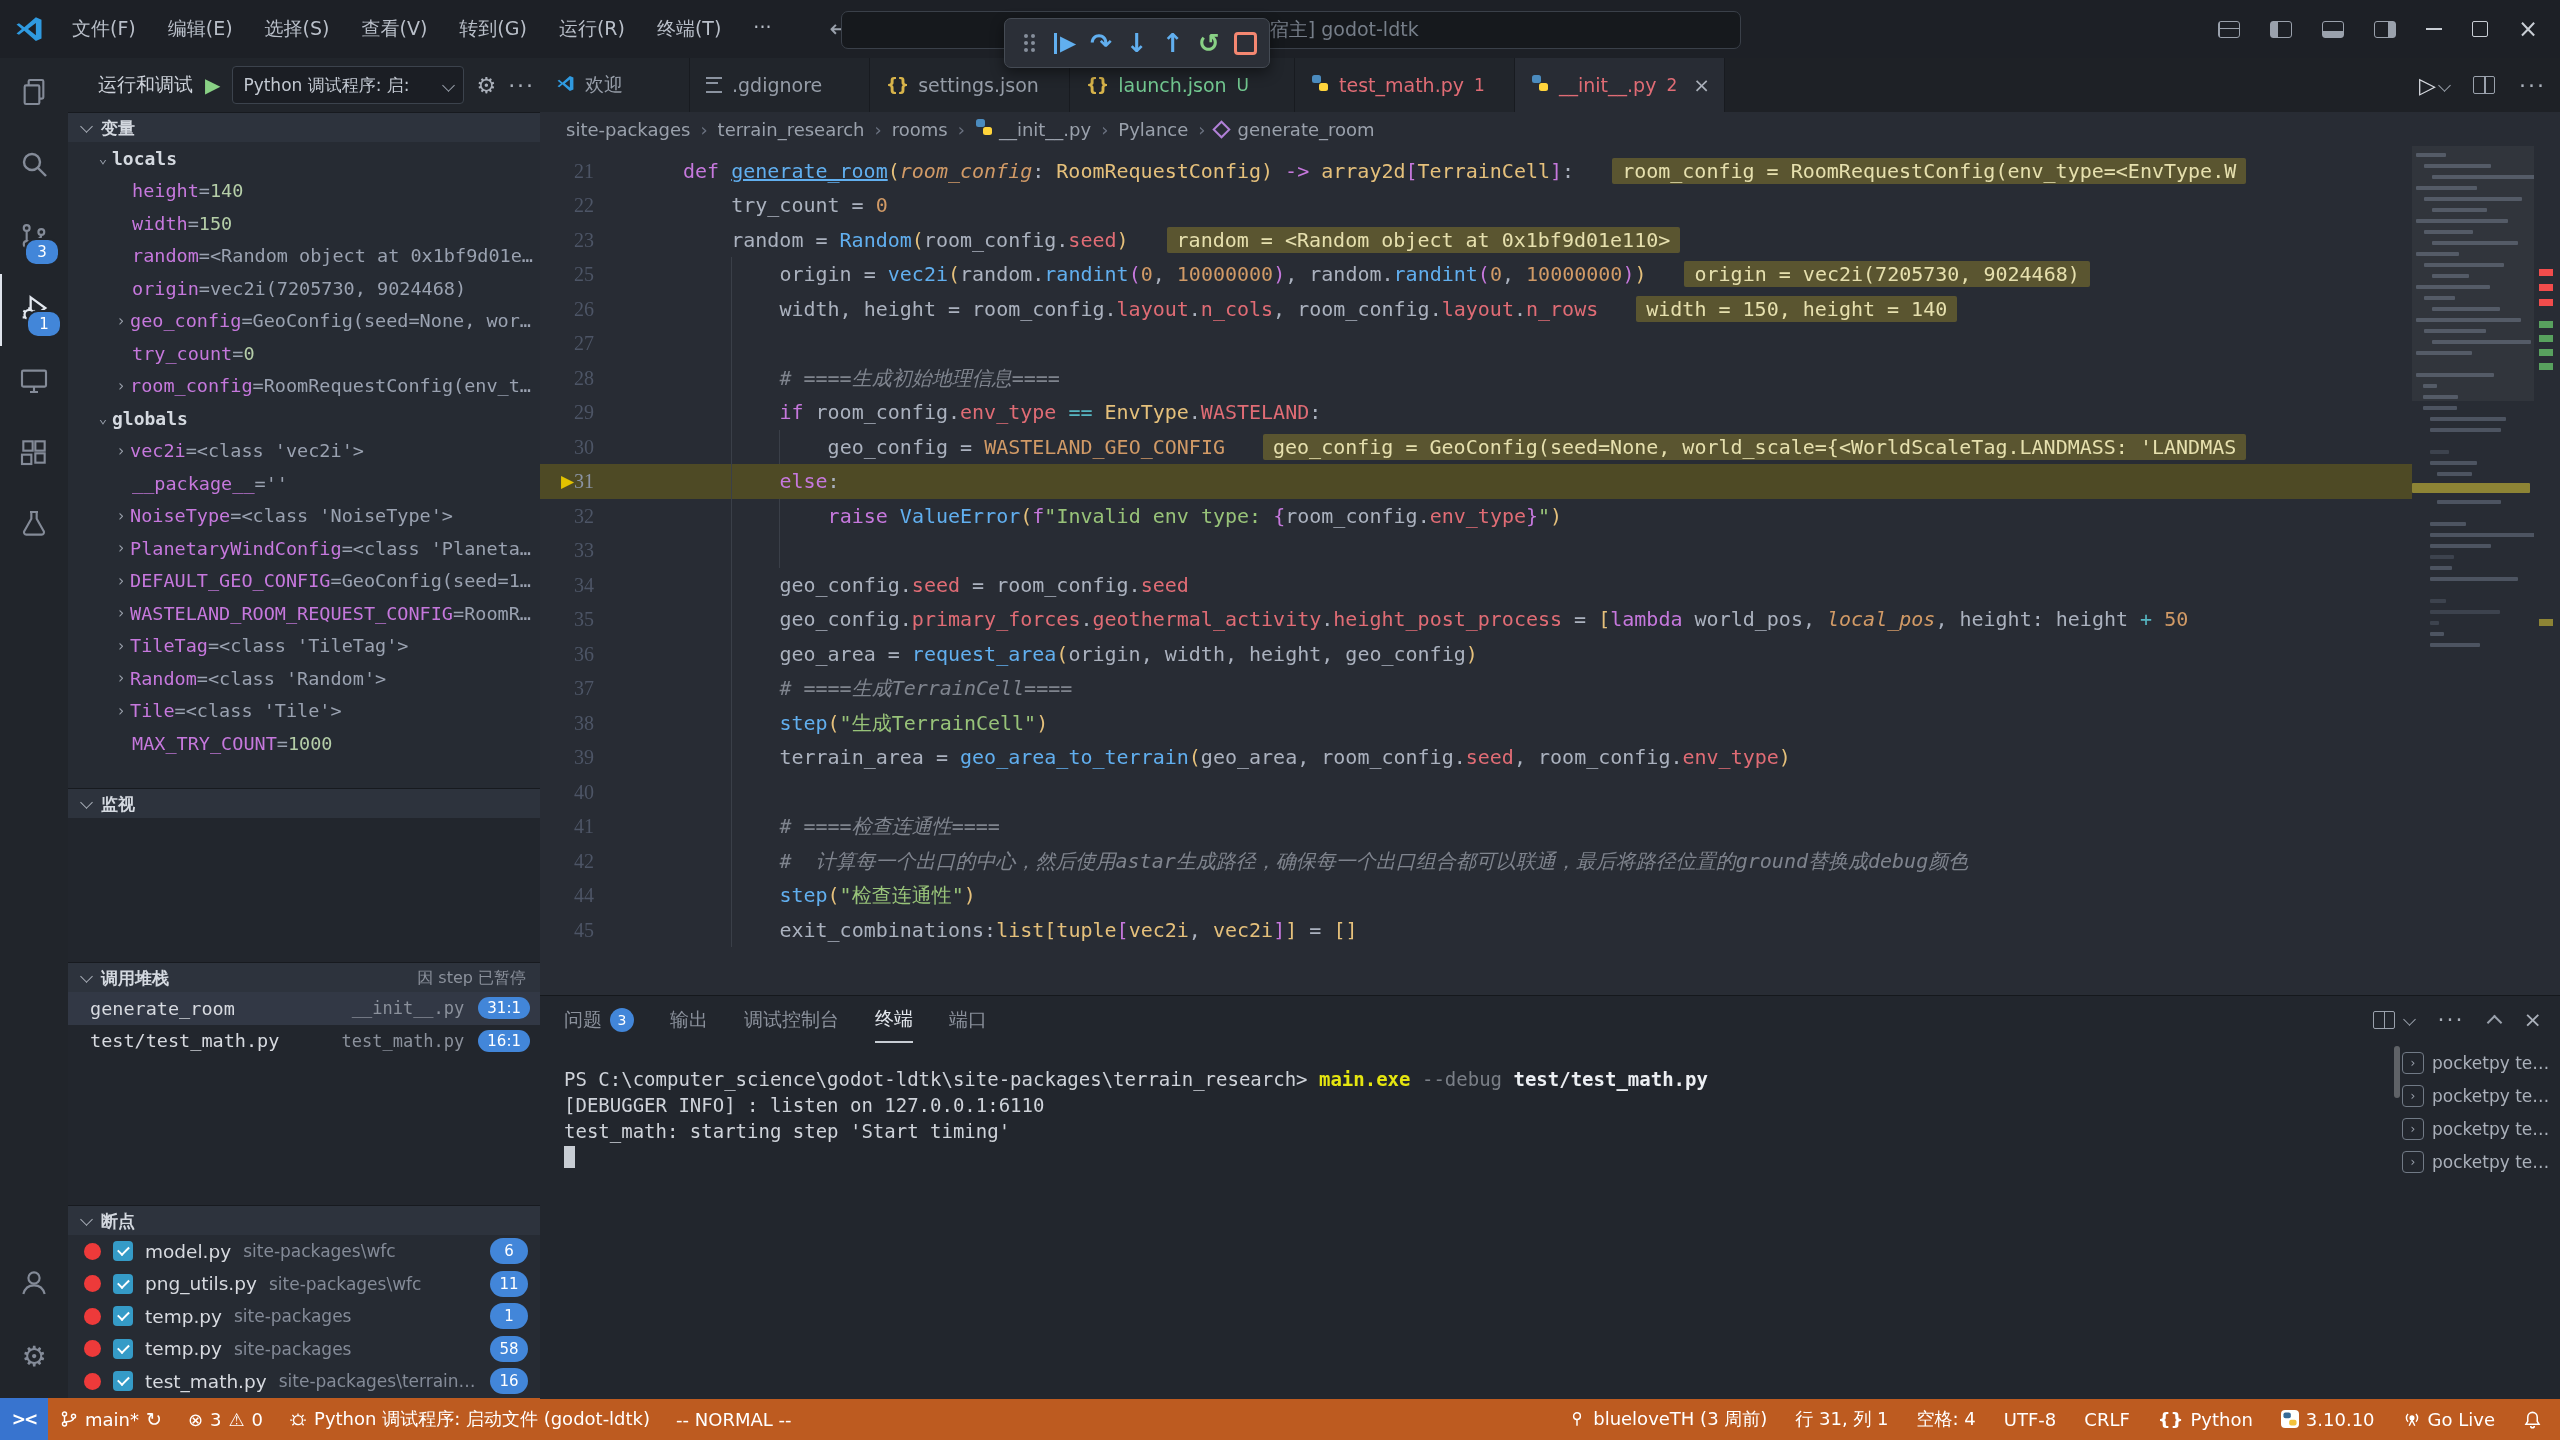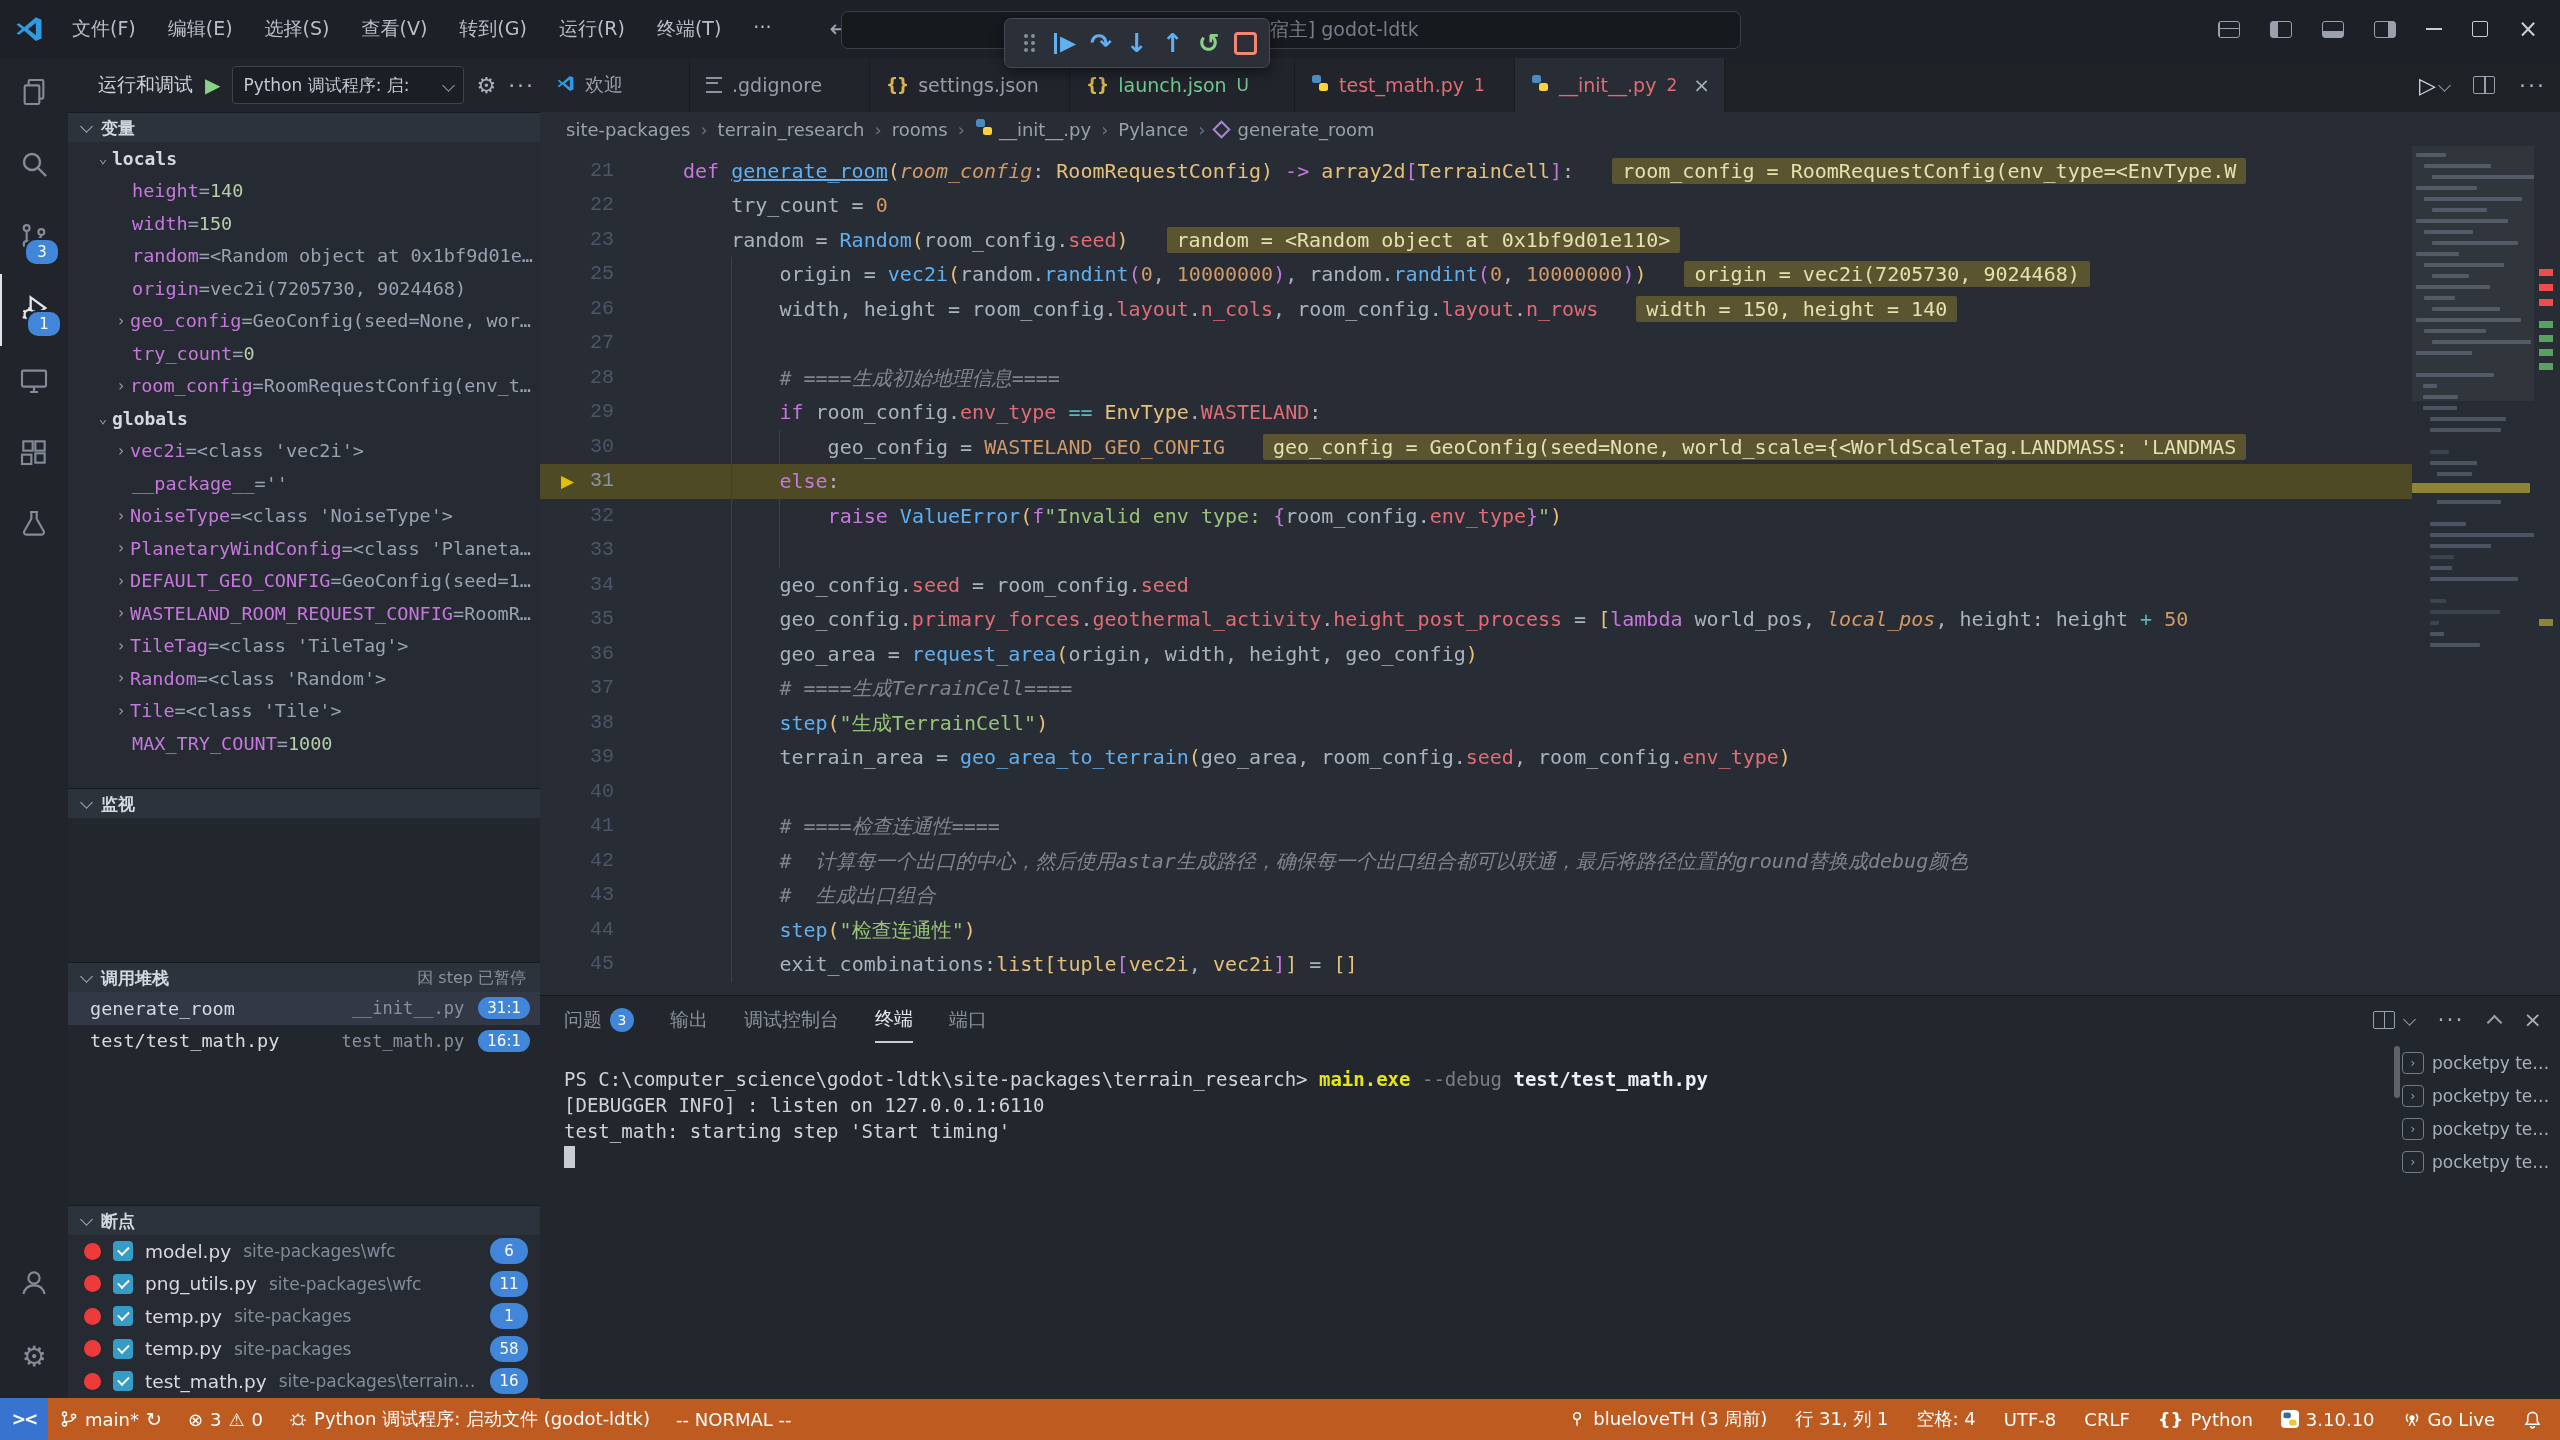--- a/index.html
+++ b/index.html
@@ -111,21 +111,21 @@
   .bc-sep{color:#6b7280}
   .bc-item{display:flex;align-items:center;gap:6px}
   .sym-icon{width:9px;height:9px;border:2px solid #b180d7;transform:rotate(45deg);margin-right:3px}
 
   
   .code-view{position:absolute;left:540px;top:119px;right:0;height:876px;background:#282c34;overflow:hidden;z-index:1}
   .cl{height:34.5px;line-height:34.5px;display:flex;font-size:20px;white-space:pre;position:relative}
   .cl.cur{background:#4e4a25}
   .gut{flex:none;width:143px;display:flex}
   .glyph{width:34px;text-align:right;color:#e2c200;font-size:17px}
-  .lnum{width:40px;text-align:right;color:#4d5566;font-family:Liberation Mono, monospace}
+  .lnum{width:40px;color:#4d5566;font-family:Liberation Serif, serif}
   .cl.cur .lnum{color:#8a93a3}
   .ct{position:relative;flex:1;font-family:"DejaVu Sans Mono",monospace;overflow:hidden}
   .ig{position:absolute;top:0;bottom:0;width:1px;background:#3a3f48}
   .chip{background:#5a5530;color:#e6e0ae;margin-left:38px;padding:1px 10px;border-radius:2px}
   .cl.cur .ct{color:#d7dae0}
   .tk-kw{color:#c678dd}.tk-fn{color:#61afef}.tk-fnu{color:#61afef;text-decoration:underline}
   .tk-type{color:#e5c07b}.tk-prop{color:#e06c75}.tk-param{color:#d19a66;font-style:italic}
   .tk-paramo{color:#d19a66;font-style:italic}.tk-num{color:#d19a66}.tk-str{color:#98c379}
   .tk-cmt{color:#7f848e;font-style:italic}.tk-pl{color:#abb2bf}.tk-op{color:#56b6c2}
   .tk-brg{color:#e5c07b}.tk-brp{color:#c678dd}.tk-const{color:#d19a66}
@@ -588,21 +588,20 @@
         <div class="cl"><div class="gut"><span class="glyph"></span><span class="lnum">33</span></div><div class="ct"><span class="ig" style="left: 48.2px;"></span><span class="ig" style="left: 96.4px;"></span><span class="toks" style="padding-left: 0px;"></span></div></div>
         <div class="cl"><div class="gut"><span class="glyph"></span><span class="lnum">34</span></div><div class="ct"><span class="ig" style="left: 48.2px;"></span><span class="toks" style="padding-left: 96.4px;"><span class="tk-pl">geo_config.</span><span class="tk-prop">seed</span><span class="tk-pl"> = room_config.</span><span class="tk-prop">seed</span></span></div></div>
         <div class="cl"><div class="gut"><span class="glyph"></span><span class="lnum">35</span></div><div class="ct"><span class="ig" style="left: 48.2px;"></span><span class="toks" style="padding-left: 96.4px;"><span class="tk-pl">geo_config.</span><span class="tk-prop">primary_forces</span><span class="tk-pl">.</span><span class="tk-prop">geothermal_activity</span><span class="tk-pl">.</span><span class="tk-prop">height_post_process</span><span class="tk-pl"> = </span><span class="tk-brg">[</span><span class="tk-kw">lambda </span><span class="tk-pl">world_pos, </span><span class="tk-paramo">local_pos</span><span class="tk-pl">, height: height </span><span class="tk-op">+ </span><span class="tk-num">50</span></span></div></div>
         <div class="cl"><div class="gut"><span class="glyph"></span><span class="lnum">36</span></div><div class="ct"><span class="ig" style="left: 48.2px;"></span><span class="toks" style="padding-left: 96.4px;"><span class="tk-pl">geo_area = </span><span class="tk-fn">request_area</span><span class="tk-brg">(</span><span class="tk-pl">origin, width, height, geo_config</span><span class="tk-brg">)</span></span></div></div>
         <div class="cl"><div class="gut"><span class="glyph"></span><span class="lnum">37</span></div><div class="ct"><span class="ig" style="left: 48.2px;"></span><span class="toks" style="padding-left: 96.4px;"><span class="tk-cmt"># ====生成TerrainCell====</span></span></div></div>
         <div class="cl"><div class="gut"><span class="glyph"></span><span class="lnum">38</span></div><div class="ct"><span class="ig" style="left: 48.2px;"></span><span class="toks" style="padding-left: 96.4px;"><span class="tk-fn">step</span><span class="tk-brg">(</span><span class="tk-str">"生成TerrainCell"</span><span class="tk-brg">)</span></span></div></div>
         <div class="cl"><div class="gut"><span class="glyph"></span><span class="lnum">39</span></div><div class="ct"><span class="ig" style="left: 48.2px;"></span><span class="toks" style="padding-left: 96.4px;"><span class="tk-pl">terrain_area = </span><span class="tk-fn">geo_area_to_terrain</span><span class="tk-brg">(</span><span class="tk-pl">geo_area, room_config.</span><span class="tk-prop">seed</span><span class="tk-pl">, room_config.</span><span class="tk-prop">env_type</span><span class="tk-brg">)</span></span></div></div>
         <div class="cl"><div class="gut"><span class="glyph"></span><span class="lnum">40</span></div><div class="ct"><span class="ig" style="left: 48.2px;"></span><span class="toks" style="padding-left: 0px;"></span></div></div>
         <div class="cl"><div class="gut"><span class="glyph"></span><span class="lnum">41</span></div><div class="ct"><span class="ig" style="left: 48.2px;"></span><span class="toks" style="padding-left: 96.4px;"><span class="tk-cmt"># ====检查连通性====</span></span></div></div>
         <div class="cl"><div class="gut"><span class="glyph"></span><span class="lnum">42</span></div><div class="ct"><span class="ig" style="left: 48.2px;"></span><span class="toks" style="padding-left: 96.4px;"><span class="tk-cmt">#  计算每一个出口的中心，然后使用astar生成路径，确保每一个出口组合都可以联通，最后将路径位置的ground替换成debug颜色</span></span></div></div>
-        <div class="cl"><div class="gut"><span class="glyph"></span><span class="lnum">43</span></div><div class="ct"><span class="ig" style="left: 48.2px;"></span><span class="toks" style="padding-left: 96.4px;"><span class="tk-cmt">#  生成出口组合</span></span></div></div>
         <div class="cl"><div class="gut"><span class="glyph"></span><span class="lnum">44</span></div><div class="ct"><span class="ig" style="left: 48.2px;"></span><span class="toks" style="padding-left: 96.4px;"><span class="tk-fn">step</span><span class="tk-brg">(</span><span class="tk-str">"检查连通性"</span><span class="tk-brg">)</span></span></div></div>
         <div class="cl"><div class="gut"><span class="glyph"></span><span class="lnum">45</span></div><div class="ct"><span class="ig" style="left: 48.2px;"></span><span class="toks" style="padding-left: 96.4px;"><span class="tk-pl">exit_combinations:</span><span class="tk-type">list</span><span class="tk-brg">[</span><span class="tk-type">tuple</span><span class="tk-brp">[</span><span class="tk-type">vec2i</span><span class="tk-pl">, </span><span class="tk-type">vec2i</span><span class="tk-brp">]</span><span class="tk-brg">]</span><span class="tk-pl"> = </span><span class="tk-brg">[]</span></span></div></div>
       </div>
     <div class="minimap" id="minimap">
         <div class="mm-slider"></div>
         <div class="mrow" style="width: 30px; margin-left: 4px;"></div>
         <div class="mrow" style="width: 67px; margin-left: 12px;"></div>
         <div class="mrow" style="width: 104px; margin-left: 20px;"></div>
         <div class="mrow" style="width: 61px; margin-left: 4px;"></div>
         <div class="mrow" style="width: 98px; margin-left: 12px;"></div>

